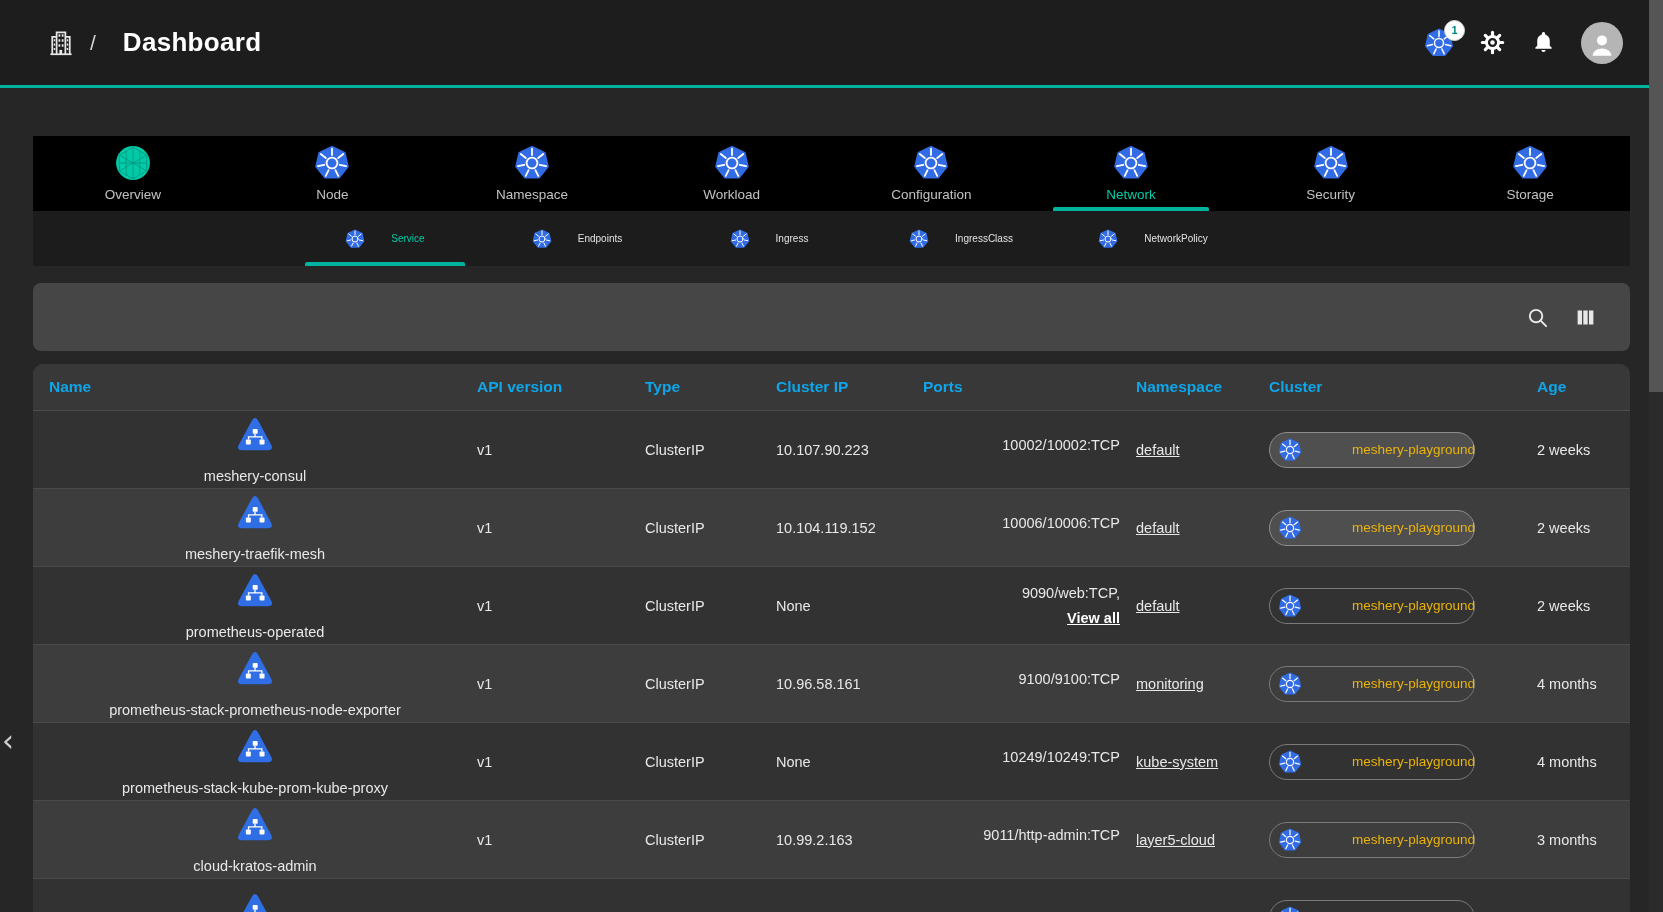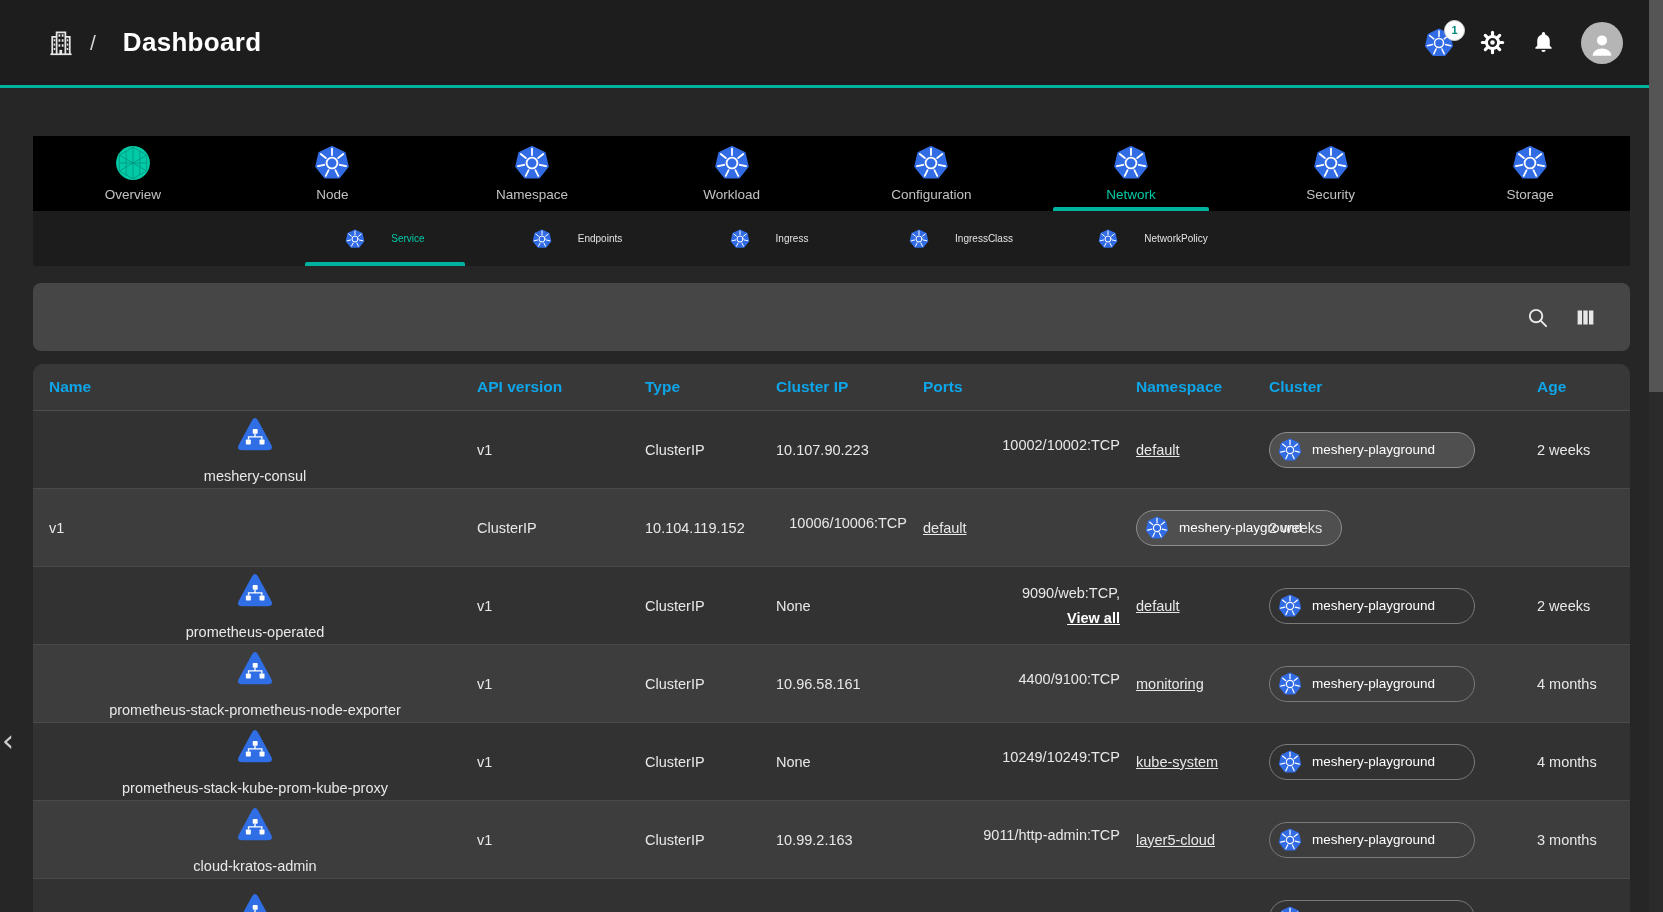--- a/index.html
+++ b/index.html
@@ -65,21 +65,21 @@
   .name-cell{display:flex;align-items:center;gap:14px;}
   .svc-icon{width:38px;height:38px;flex:0 0 38px;}
   .ports-cell{display:flex;align-items:flex-end;gap:9px;}
   .viewall{color:#fff;text-decoration:underline;cursor:pointer;font-weight:bold;}
   .nslink{color:#e8e8e8;text-decoration:underline;cursor:pointer;}
   .chip{width:206px;height:36px;border:1px solid #7a7a7a;border-radius:18px;
         display:flex;align-items:center;gap:10px;padding:0 6px 0 8px;box-sizing:border-box;
         background:transparent;cursor:pointer;}
   .chip.filled{background:#4f4f4f;border-color:#8d8d8d;}
   .chip-k8s{width:24px;height:24px;flex:0 0 24px;}
-  .chip-label{font-size:13.5px;color:#ffffff;white-space:nowrap;}
+  .chip-label{font-size:13.5px;color:#eab308;white-space:nowrap;margin-left:40px;}
 
   
   .left-chevron{position:absolute;left:2px;top:726px;color:#cfcfcf;font-size:30px;
                 font-family:"DejaVu Sans",sans-serif;cursor:pointer;line-height:30px;}
   .scrollbar{position:absolute;right:0;top:0;width:14px;height:912px;background:#2b2b2b;z-index:50;}
   .scroll-thumb{width:14px;height:392px;background:#555;}
   .hidden-defs{position:absolute;width:0;height:0;overflow:hidden;}
 </style>
 </head>
 <body>
@@ -341,20 +341,26 @@
               <svg class="chip-k8s">
                   <use href="#i-k8s"></use>
                 </svg>
               <span class="chip-label">meshery-playground</span>
             </div>
           </div>
           <div class="cell">2 weeks</div>
         </div>
 
         <div class="trow grid">
+          <div class="cell name-cell">
+            <svg class="svc-icon">
+                <use href="#i-svc"></use>
+              </svg>
+            <span>meshery-traefik-mesh</span>
+          </div>
           <div class="cell">v1</div>
           <div class="cell">ClusterIP</div>
           <div class="cell">10.104.119.152</div>
           <div class="cell ports-cell">
             <span>10006/10006:TCP</span>
             <a class="viewall"></a>
           </div>
           <div class="cell"><a class="nslink">default</a></div>
           <div class="cell">
             <div class="chip filled">
@@ -397,21 +403,21 @@
           <div class="cell name-cell">
             <svg class="svc-icon">
                 <use href="#i-svc"></use>
               </svg>
             <span>prometheus-stack-prometheus-node-exporter</span>
           </div>
           <div class="cell">v1</div>
           <div class="cell">ClusterIP</div>
           <div class="cell">10.96.58.161</div>
           <div class="cell ports-cell">
-            <span>4400/9100:TCP</span>
+            <span>9100/9100:TCP</span>
             <a class="viewall"></a>
           </div>
           <div class="cell"><a class="nslink">monitoring</a></div>
           <div class="cell">
             <div class="chip">
               <svg class="chip-k8s">
                   <use href="#i-k8s"></use>
                 </svg>
               <span class="chip-label">meshery-playground</span>
             </div>

